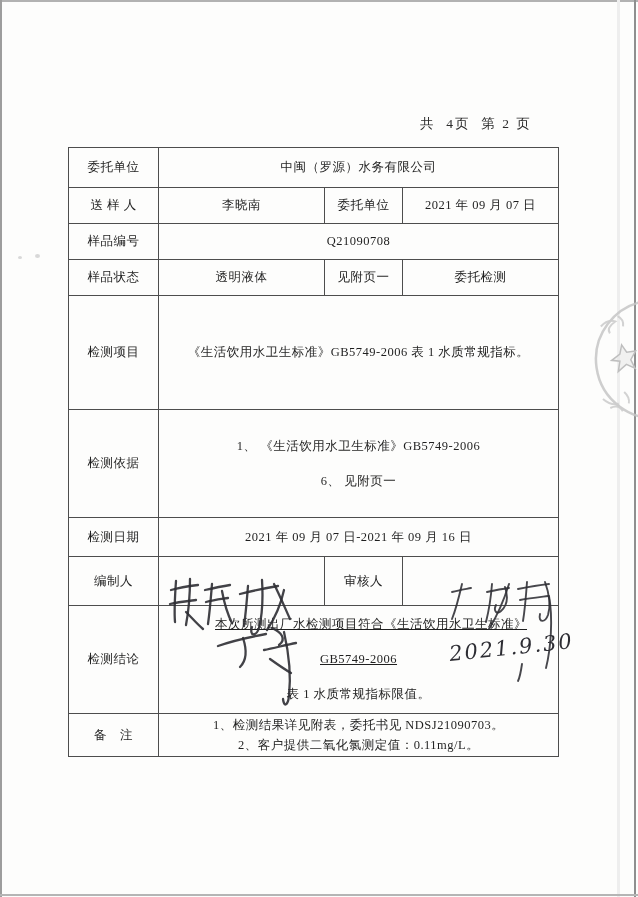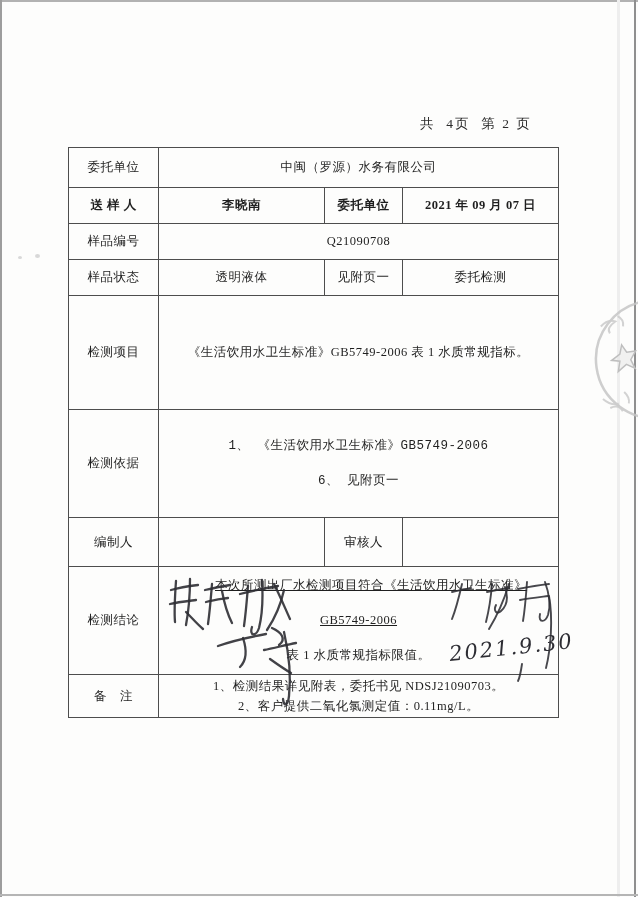--- a/index.html
+++ b/index.html
@@ -28,23 +28,23 @@
     border-collapse:collapse;table-layout:fixed;
   }
   table.report td{
     border:1px solid #4d4d4d;
     font-size:12.5px;letter-spacing:.5px;color:#1f1f1f;
     padding:1px 8px;vertical-align:middle;overflow:visible;margin-left:48px;
   }
   td.lab{text-align:center;padding:1px 3px;}
   td.vl{text-align:center;}
   td.vc{text-align:center;}
-  .r1 td{height:37px;} .r2 td{height:33px;font-weight:bold;} .r3 td{height:33px;}
+  .r1 td{height:37px;} .r2 td{height:33px;} .r3 td{height:33px;}
   .r4 td{height:33px;} .r5 td{height:33px;} .r6 td{height:111px;}
-  .r7 td{height:105px;font-family:Liberation Mono, monospace;} .r8 td{height:36px;} .r9 td{height:46px;}
+  .r7 td{height:105px;} .r8 td{height:36px;} .r9 td{height:46px;}
   .r10 td{height:45px;} .r11 td{height:104px;} .r12 td{height:39px;}
   .line35{line-height:35px;}
   .line20{line-height:20px;}
   .indent{text-indent:2em;text-decoration:underline;}
   .spaced{letter-spacing:3px;}
 
   svg.overlay{position:absolute;left:0;top:0;pointer-events:none;}
   .pen{stroke:#2d2d33;stroke-width:2.3;fill:none;stroke-linecap:round;stroke-linejoin:round;opacity:.9;}
   .pen-thin{stroke:#2d2d33;stroke-width:1.9;fill:none;stroke-linecap:round;stroke-linejoin:round;opacity:.88;}
   .hand-date{
@@ -101,20 +101,24 @@
     <tr class="r6">
       <td class="lab">检测项目</td>
       <td class="vl" colspan="3">《生活饮用水卫生标准》GB5749-2006 表 1 水质常规指标。</td>
     </tr>
     <tr class="r7">
       <td class="lab">检测依据</td>
       <td class="vl" colspan="3">
         <div class="line35">1、 《生活饮用水卫生标准》GB5749-2006</div>
         <div class="line35">6、 见附页一</div>
       </td>
+    </tr>
+    <tr class="r8">
+      <td class="lab">检测日期</td>
+      <td class="vl" colspan="3">2021 年 09 月 07 日-2021 年 09 月 16 日</td>
     </tr>
     <tr class="r9">
       <td class="lab">编制人</td>
       <td></td>
       <td class="lab">审核人</td>
       <td></td>
     </tr>
     <tr class="r11">
       <td class="lab">检测结论</td>
       <td class="vl" colspan="3">

